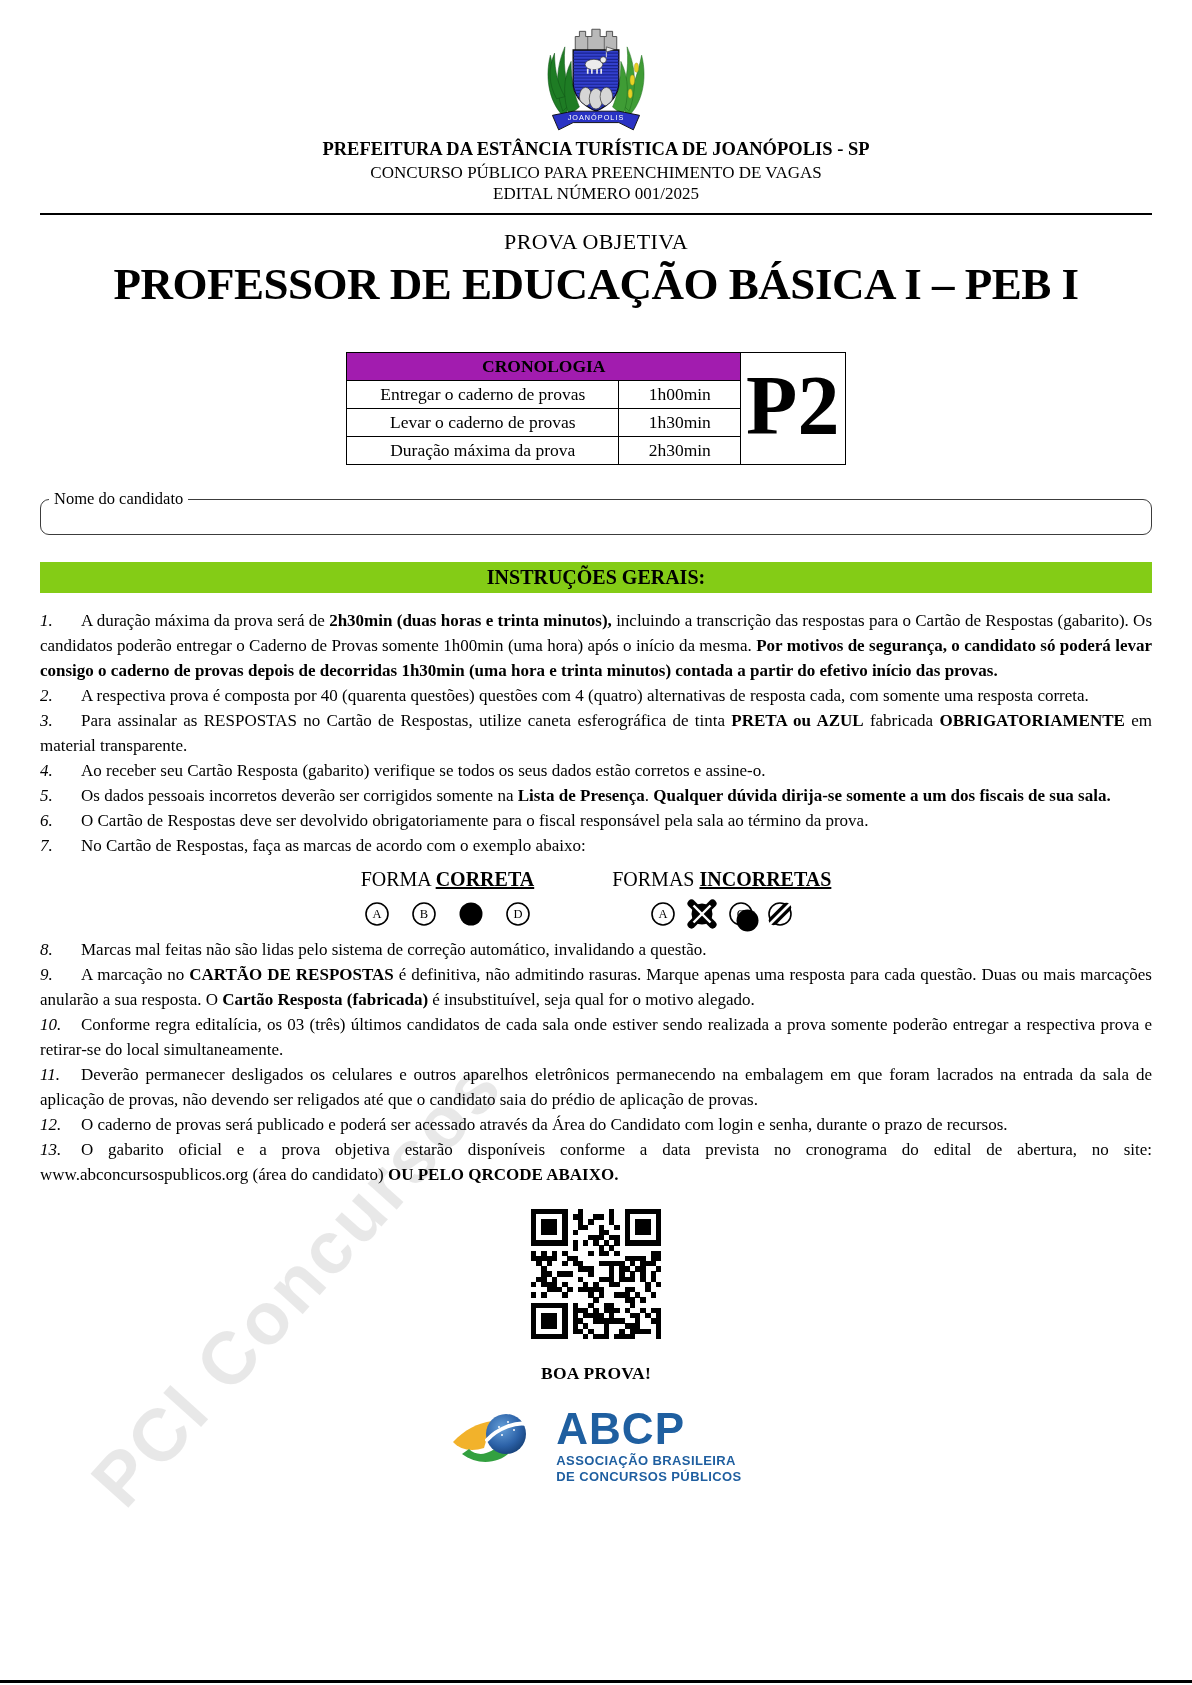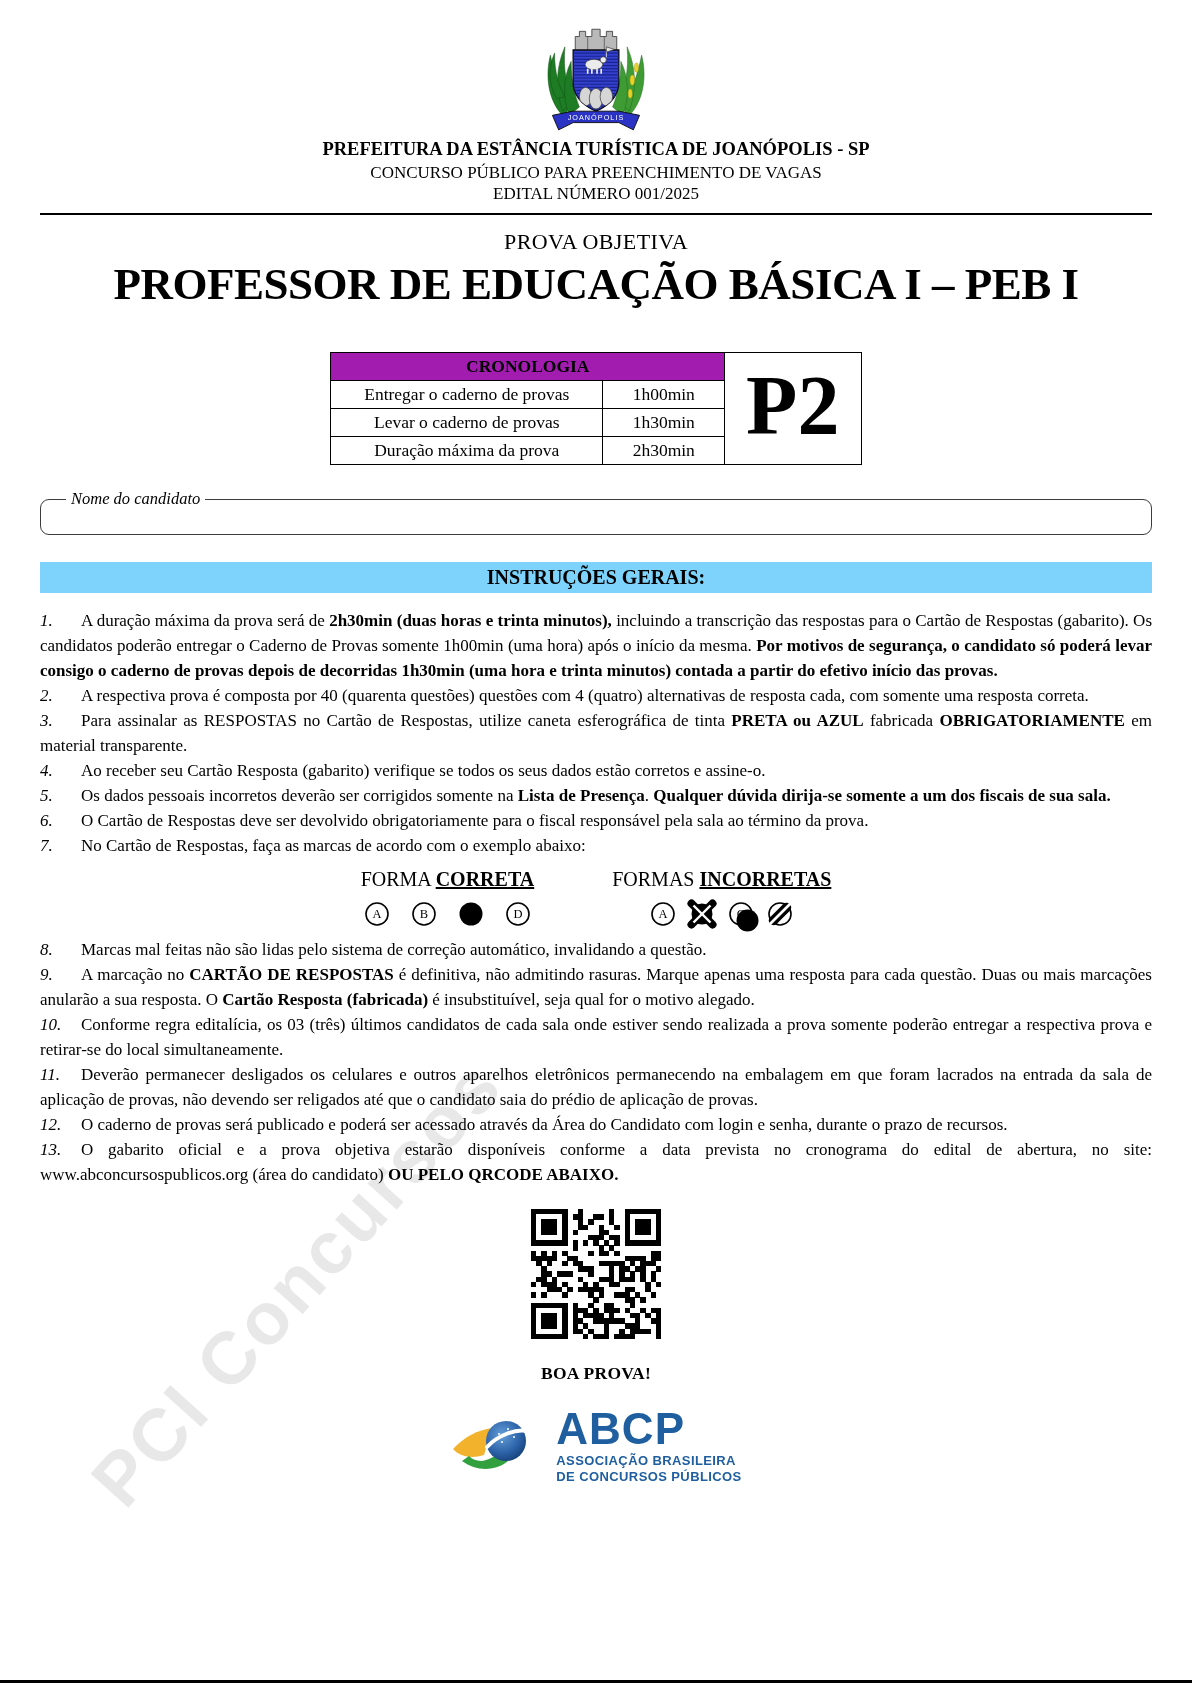--- a/index.html
+++ b/index.html
@@ -16,39 +16,39 @@
   .hdr-2,.hdr-3{font-size:17px;}
   .header-rule{border:none;border-top:2.4px solid #000;margin-top:8px;}
   .subtitle{text-align:center;font-size:22px;margin-top:14px;letter-spacing:.4px;}
   .main-title{text-align:center;font-size:45px;font-weight:700;margin-top:3px;letter-spacing:-.5px;}
   .chrono-row{display:flex;justify-content:center;align-items:stretch;margin-top:42px;}
   .chrono-table{border-collapse:collapse;font-size:17.5px;}
   .chrono-table th,.chrono-table td{border:1.5px solid #000;text-align:center;padding:1px 8px;height:28px;}
   .chrono-table th{background:#a21caf;font-weight:700;}
   .chrono-table td.lab{width:272px;}
   .chrono-table td.val{width:122px;}
-  .p2-box{border:1.6px solid #000;margin-left:-1.5px;width:138px;display:flex;align-items:center;
+  .p2-box{border:1.6px solid #000;margin-left:-1.5px;width:106px;display:flex;align-items:center;
        justify-content:center;font-size:84px;font-weight:700;line-height:1;padding-bottom:5px;}
   .name-fieldset{margin-top:24px;border:1.7px solid #3c3c3c;border-radius:9px;height:46px;width:100%;}
-  .name-fieldset legend{font-size:16.5px;margin-left:25px;padding:0 5px;font-style:italic;}
-  .instr-banner{margin-top:27px;background:#7dd3fc;text-align:center;font-weight:700;font-size:20px;padding:4px 0;}
+  .name-fieldset legend{font-size:16.5px;margin-left:8px;padding:0 5px;}
+  .instr-banner{margin-top:27px;background:#84cc16;text-align:center;font-weight:700;font-size:20px;padding:4px 0;}
   .instructions{margin-top:15px;font-size:17px;line-height:25px;text-align:justify;}
   .instructions p{margin:0;}
   .num{font-style:italic;display:inline-block;min-width:41px;}
   .instructions b{font-weight:700;}
   .example{display:flex;justify-content:center;gap:78px;margin:10px 0 8px;}
   .ex-group{text-align:center;}
   .ex-label{font-size:20px;}
   .ex-label .em{font-weight:700;text-decoration:underline;}
   .bubbles{display:flex;justify-content:center;align-items:center;margin-top:8px;}
   .bubbles.wide{gap:17px;}
   .bubbles.tight{gap:9px;}
   .qr-wrap{text-align:center;margin-top:22px;line-height:0;}
   .qr-caption{text-align:center;font-weight:700;font-size:17.5px;margin-top:24px;letter-spacing:.3px;}
-  .abcp{display:flex;justify-content:center;align-items:center;gap:10px;margin-top:24px;
+  .abcp{display:flex;justify-content:center;gap:10px;margin-top:24px;
        font-family:"Liberation Sans",sans-serif;}
   .abcp-text{color:#1f5fa0;}
   .abcp-abbr{font-size:44px;font-weight:700;line-height:.95;letter-spacing:1px;}
   .abcp-sub{font-size:13px;font-weight:700;letter-spacing:.4px;line-height:1.25;margin-top:3px;}
   .bottom-rule{position:absolute;left:0;right:0;bottom:2px;height:3.5px;background:#000;z-index:2;}
 </style>
 </head>
 <body>
 
 <div class="watermark">PCI Concursos</div>

